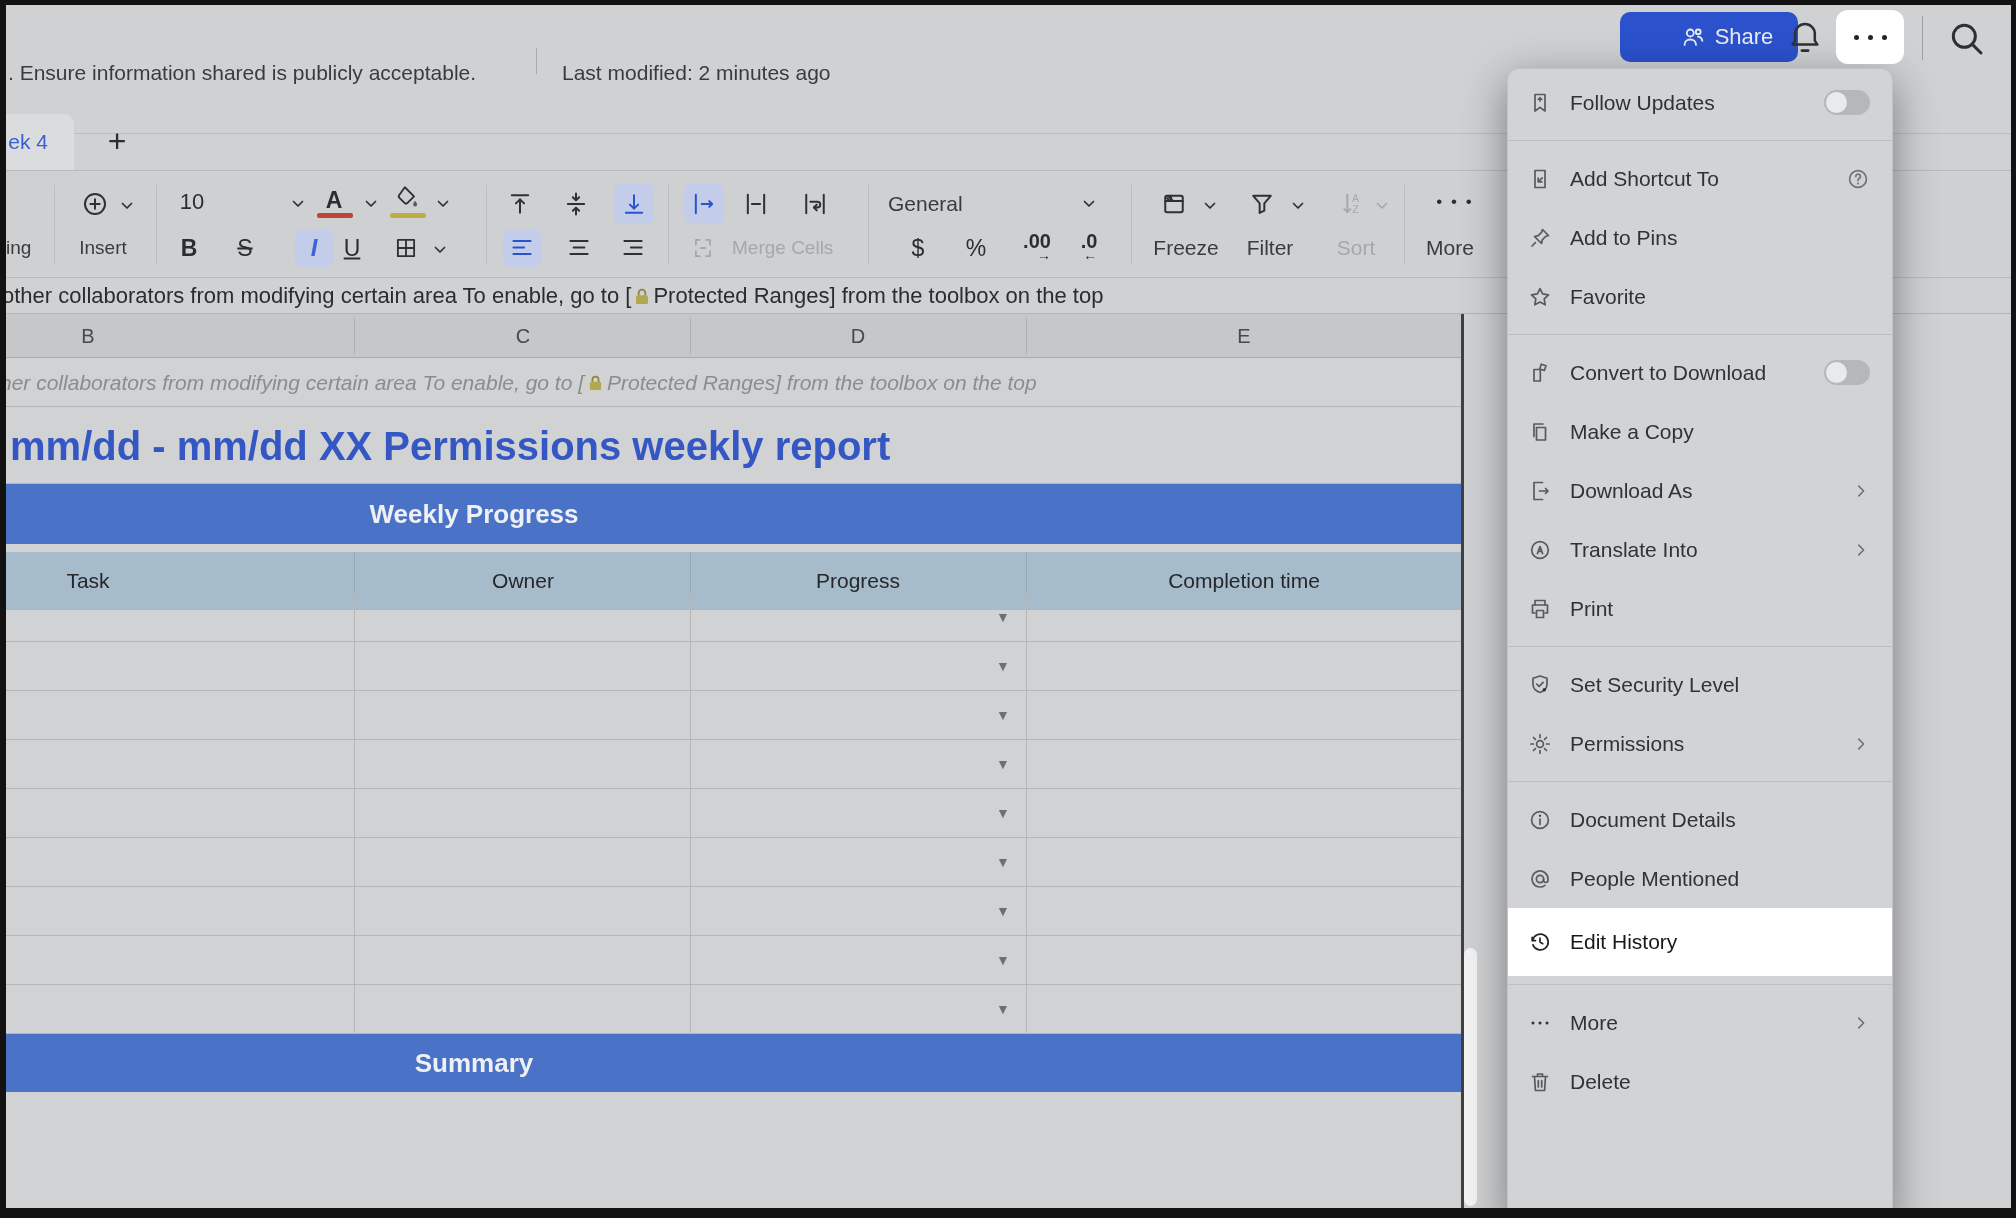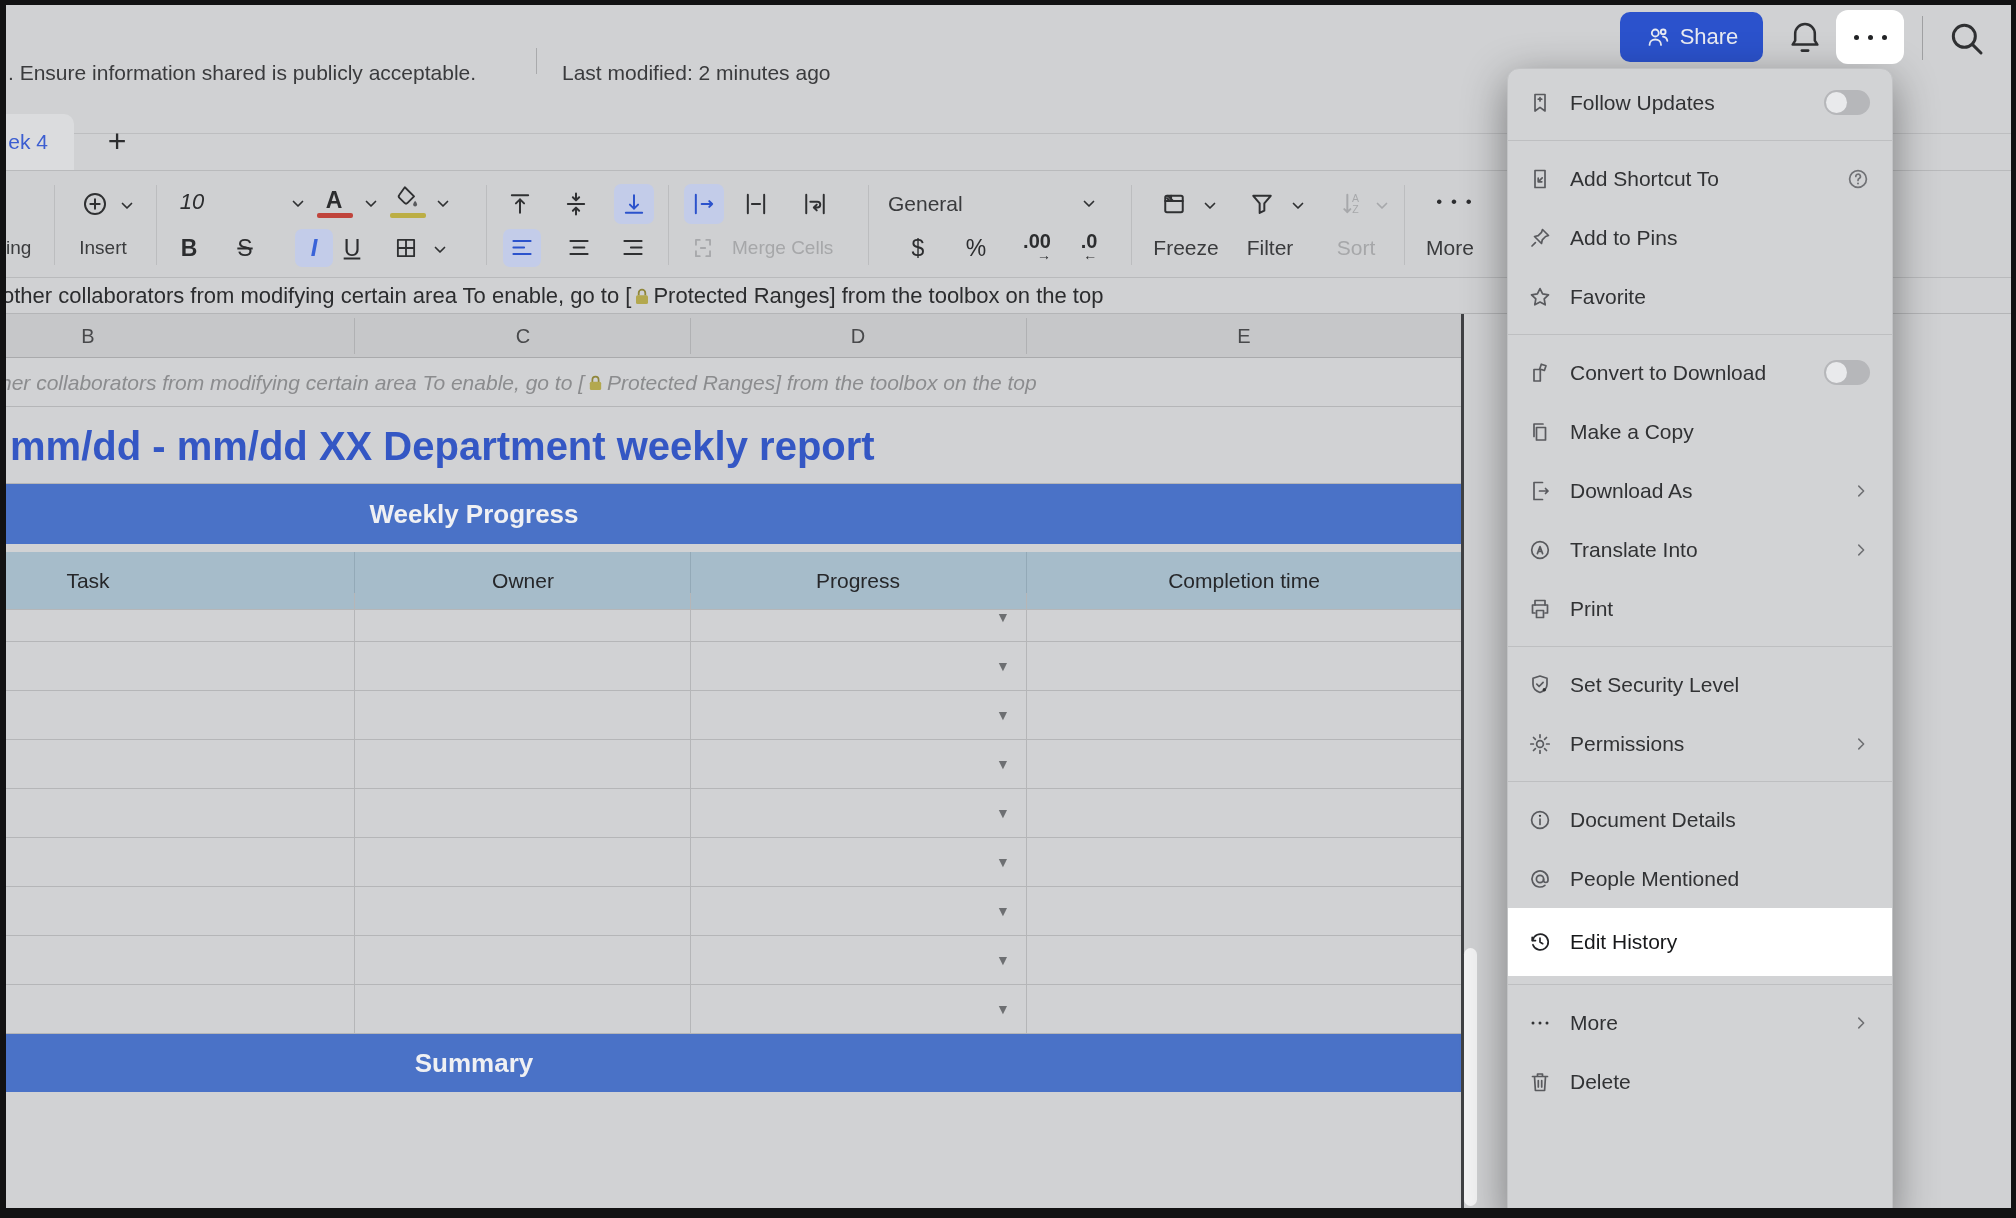--- a/index.html
+++ b/index.html
@@ -13,21 +13,21 @@
   .ic-dark{stroke:#2f3032;}
   .ic-blue{stroke:var(--accent-blue);}
   .ic-gray{stroke:#a7a8ab;}
   
   .frame{background:#121213;z-index:60;}
   
   .topbar-text{font-size:21px;color:#3a3b3d;white-space:nowrap;}
   .vdiv{width:1px;background:#a9aaac;}
   .share-btn{left:1620px;top:12px;width:143px;height:50px;background:var(--accent-blue);
       border-radius:10px;display:flex;align-items:center;justify-content:center;gap:9px;
-      color:#e9ebf2;font-size:22px;}
+      color:#e9ebf2;font-size:22px;padding-left:35px;}
   .dots-btn{left:1836px;top:10px;width:68px;height:54px;background:#ffffff;border-radius:12px;
       display:flex;align-items:center;justify-content:center;gap:9px;z-index:40;}
   .dots-btn i{width:5px;height:5px;border-radius:50%;background:#222325;}
   
   .tab{left:-16px;top:114px;width:90px;height:56px;background:#dbdcde;border-radius:10px 10px 0 0;
        display:flex;align-items:center;justify-content:flex-end;padding-right:26px;box-sizing:border-box;
        font-size:21px;color:#3c5ed1;}
   .tabline{left:74px;top:133px;right:0;height:1px;background:#bdbec0;}
   .plus{font-size:32px;color:#2c2d2f;font-weight:400;}
   
@@ -139,21 +139,21 @@
           <path d="M12 8v8M8 12h8"></path>
         </svg>
     </div>
     <div class="abs cxy" style="left:127px;top:35px;">
       <svg class="ic ic-dark" width="12" height="8" viewBox="0 0 12 8">
           <path d="M1.5 1.5L6 6l4.5-4.5"></path>
         </svg>
     </div>
     <div class="abs tlabel cxy" style="left:103px;top:77px;">Insert</div>
 
-    <div class="abs bigch cxy" style="left:192px;top:31px;font-size:22px;font-style:italic;">10</div>
+    <div class="abs bigch cxy" style="left:192px;top:31px;font-size:22px;">10</div>
     <div class="abs cxy" style="left:298px;top:33px;">
       <svg class="ic ic-dark" width="12" height="8" viewBox="0 0 12 8">
           <path d="M1.5 1.5L6 6l4.5-4.5"></path>
         </svg>
     </div>
 
     <div class="abs bigch cxy" style="left:334px;top:29px;font-weight:bold;">A</div>
     <div class="abs colorbar" style="left:317px;top:42px;width:36px;background:var(--font-red);"></div>
     <div class="abs cxy" style="left:371px;top:33px;">
       <svg class="ic ic-dark" width="12" height="8" viewBox="0 0 12 8">
@@ -334,21 +334,21 @@
         <span>
             <svg width="17" height="18" viewBox="0 0 18 19">
               <path d="M5.7 8.5V6a3.3 3.3 0 0 1 6.6 0v2.5" fill="none" stroke="#8f8639" stroke-width="1.8"></path>
               <rect x="3" y="8.2" width="12" height="8.8" rx="1.6" fill="#b3a84e"></rect>
             </svg>
           </span>
         <span>Protected Ranges] from the toolbox on the top</span>
       </div>
     </div>
     <div class="srow abs" style="top:49px;height:77px;">
-      <div class="abs cy sheet-title" style="left:10px;top:39px;">mm/dd - mm/dd XX Department weekly report</div>
+      <div class="abs cy sheet-title" style="left:10px;top:39px;">mm/dd - mm/dd XX Permissions weekly report</div>
     </div>
     <div class="srow abs bluerow" style="top:126px;height:60px;">
       <div class="abs cxy lbl" style="left:474px;top:30px;">Weekly Progress</div>
     </div>
     <div class="srow abs throw" style="top:194px;height:58px;" id="theadrow">
         <div class="gridv" style="left: 354px;"></div>
         <div class="gridv" style="left: 690px;"></div>
         <div class="gridv" style="left: 1026px;"></div>
         <div class="abs cxy th" style="left: 88px;">Task</div>
         <div class="abs cxy th" style="left: 523px;">Owner</div>

